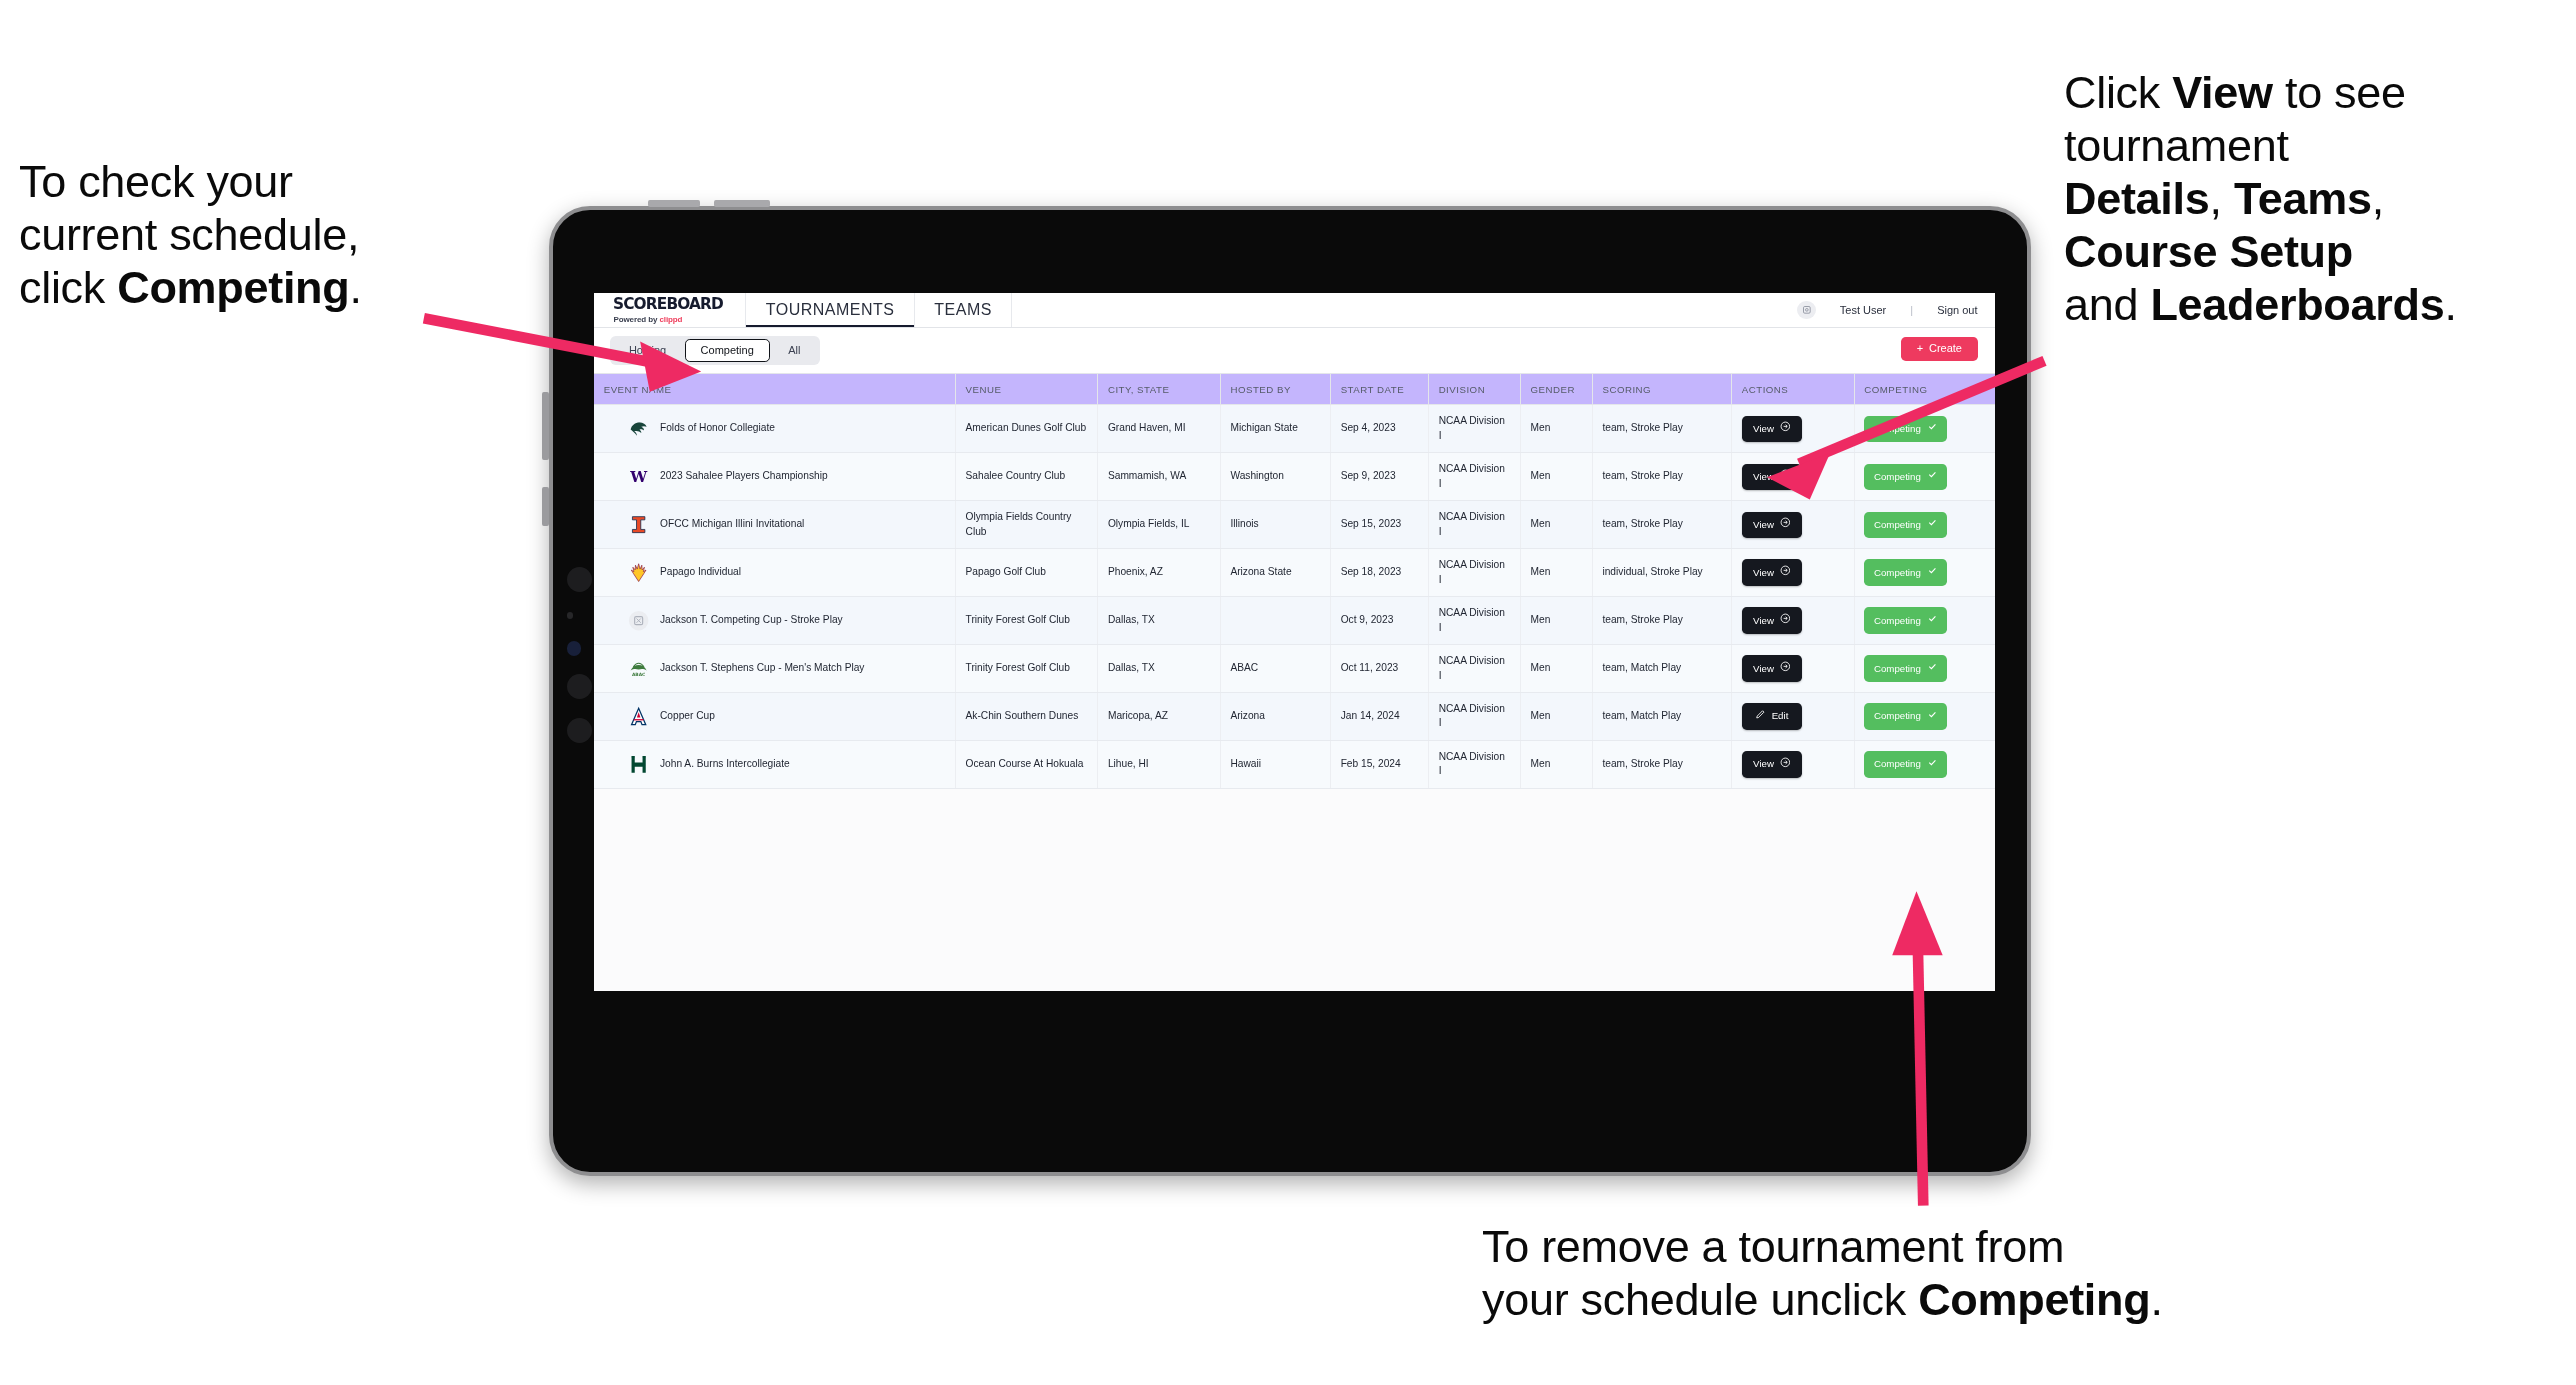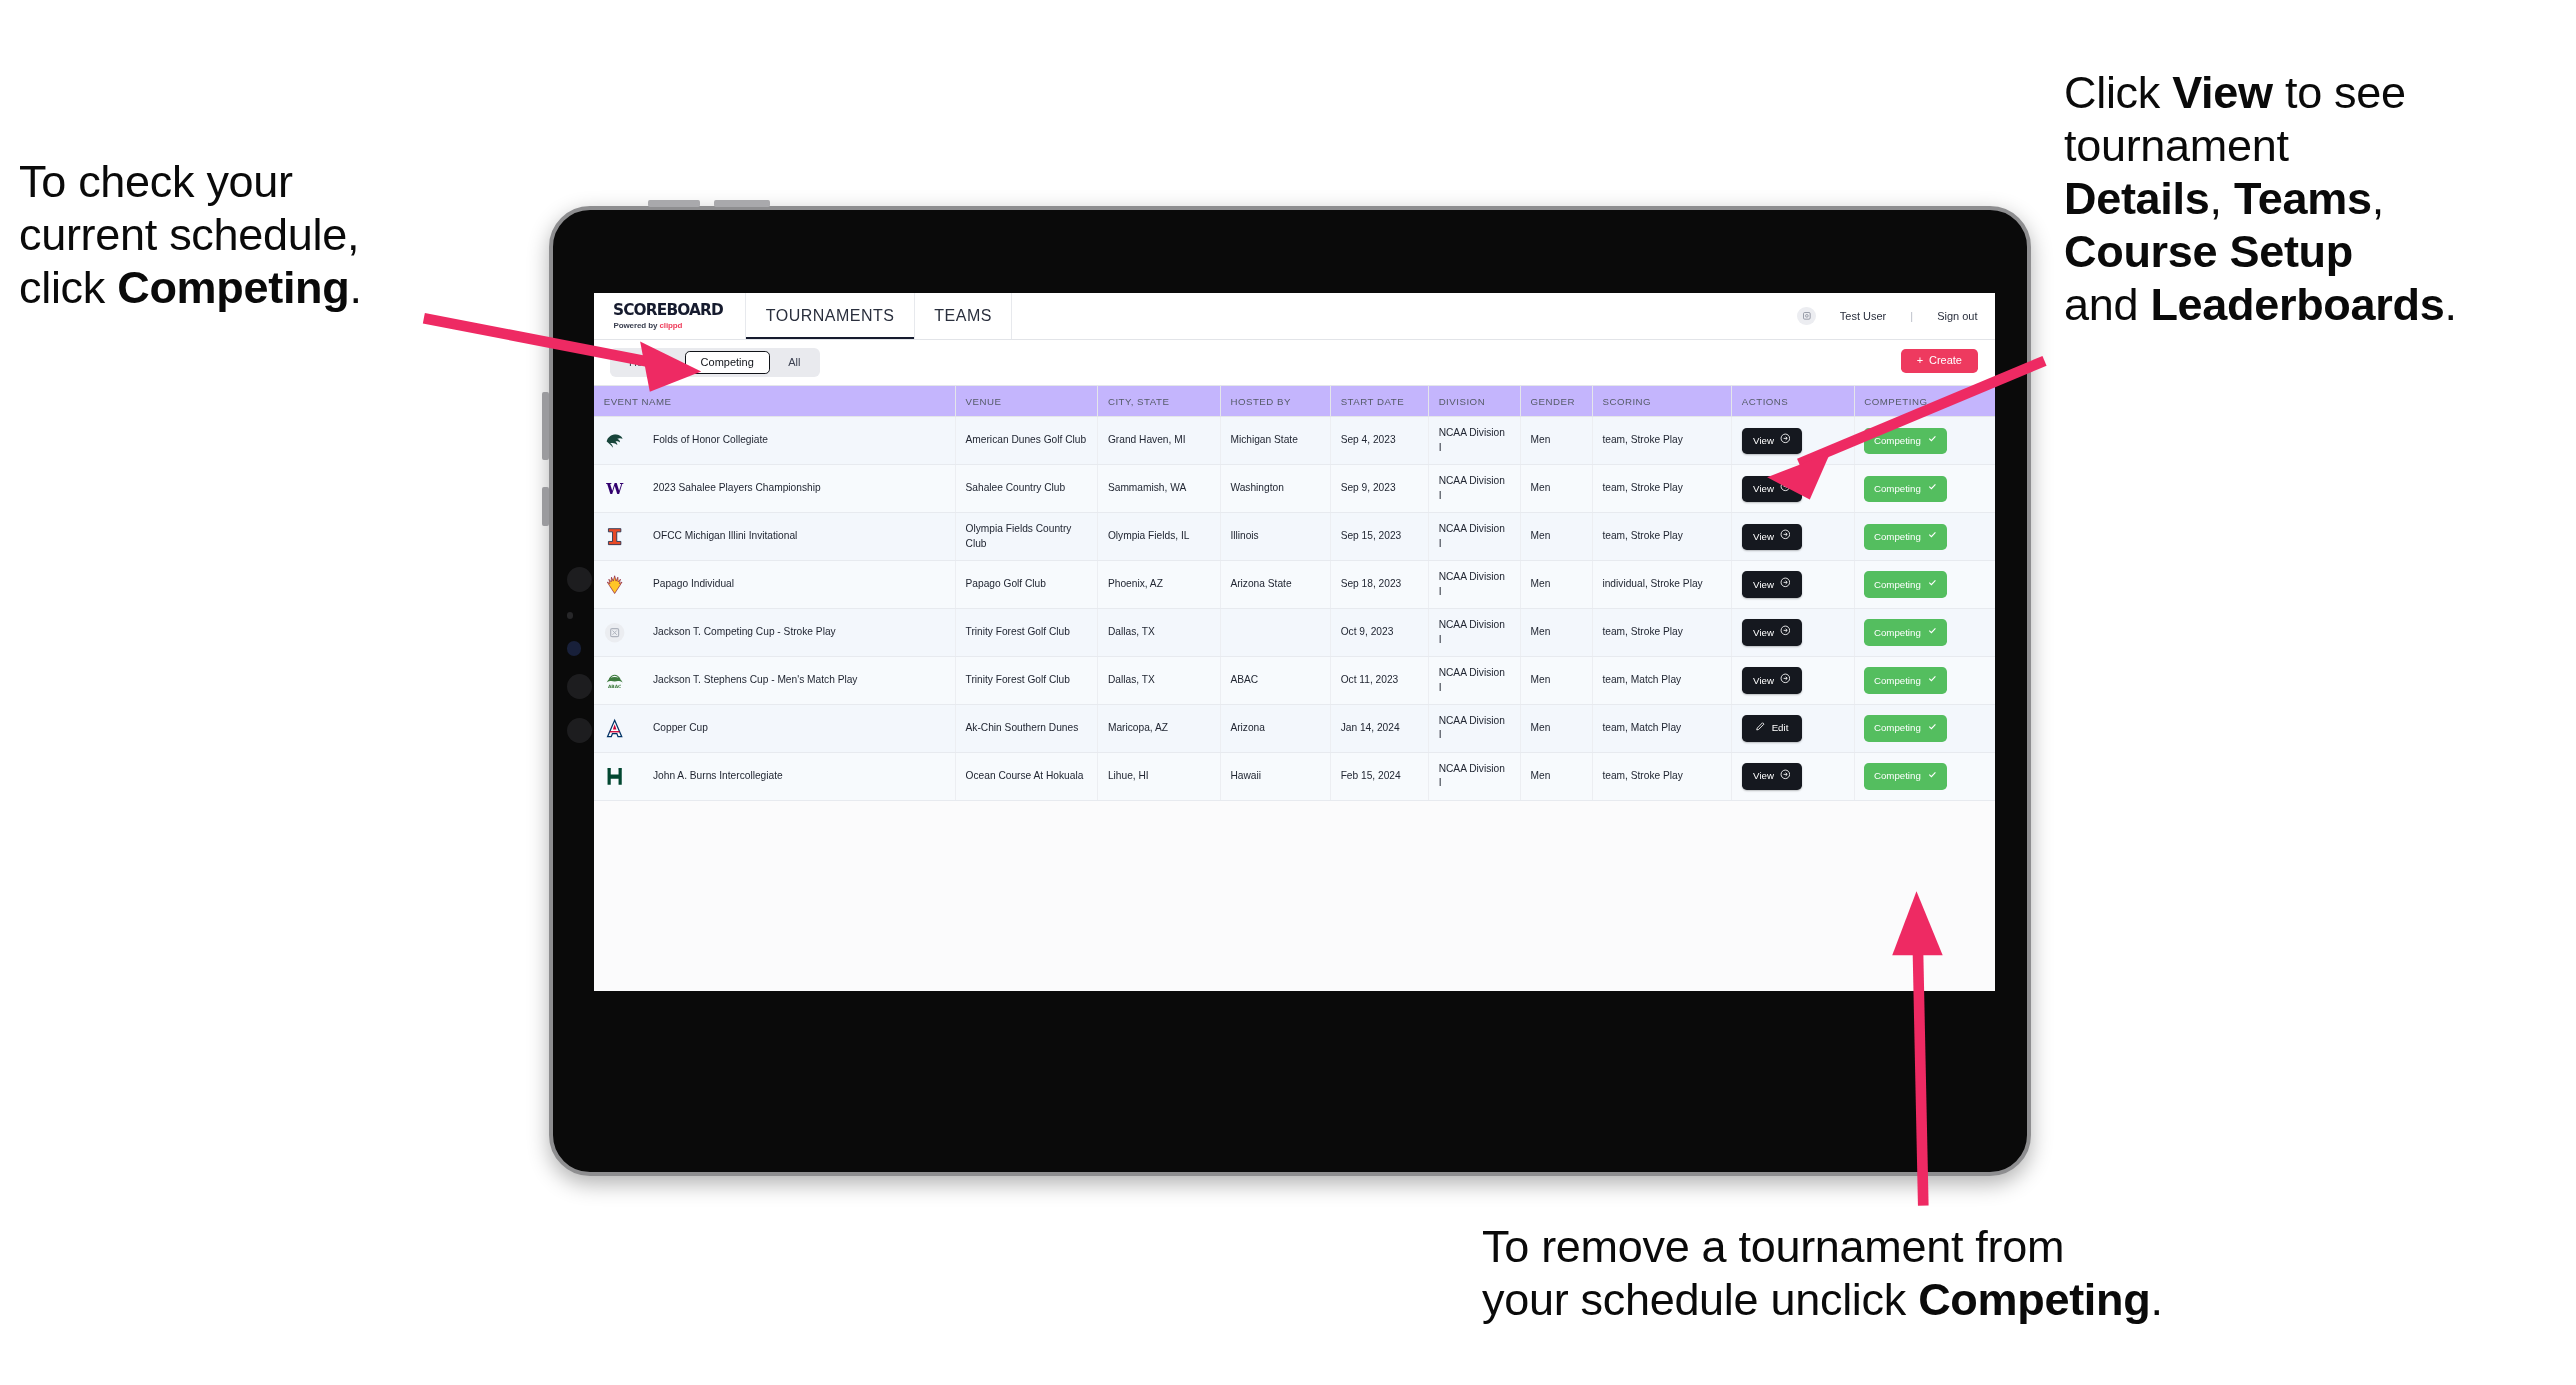--- a/index.html
+++ b/index.html
@@ -86,21 +86,21 @@
     left: 41px; top: 83px;
     width: 1401px; height: 698px;
     background: #f7f8fa;
     overflow: hidden;
     display: flex;
     flex-direction: column;
   }
 
   
   #topnav {
-    height: 47px;
+    height: 35px;
     background: #ffffff;
     border-bottom: 1px solid #e2e4e8;
     display: flex;
     align-items: stretch;
     flex-shrink: 0;
   }
   #brand {
     display: flex; flex-direction: column;
     justify-content: center;
     padding: 0 17.5px 0 19.4px;
@@ -224,21 +224,21 @@
     font-size: 10.2px;
     color: #222733;
     padding: 8.7px 9.7px;
     vertical-align: middle;
     line-height: 1.45;
   }
   #evtable tbody tr { background: #f3f7fc; height: 45px; }
   #evtable tbody tr:nth-child(even) { background: #f7fafd; }
   #evtable td:last-child, #evtable th:last-child { border-right: none; }
 
-  .evname { display: flex; align-items: center; gap: 28px; }
+  .evname { display: flex; align-items: center; gap: 11px; margin-left: 24px; }
   .logo { width: 21.3px; height: 21.3px; flex-shrink: 0; }
   .evlabel { font-size: 10.2px; color: #1d222e; }
 
   .btn-view {
     background: #15181f;
     color: #ffffff;
     font-size: 9.7px;
     border-radius: 4.8px;
     padding: 5.8px 8.7px;
     display: inline-flex; align-items: center; gap: 5.8px;

